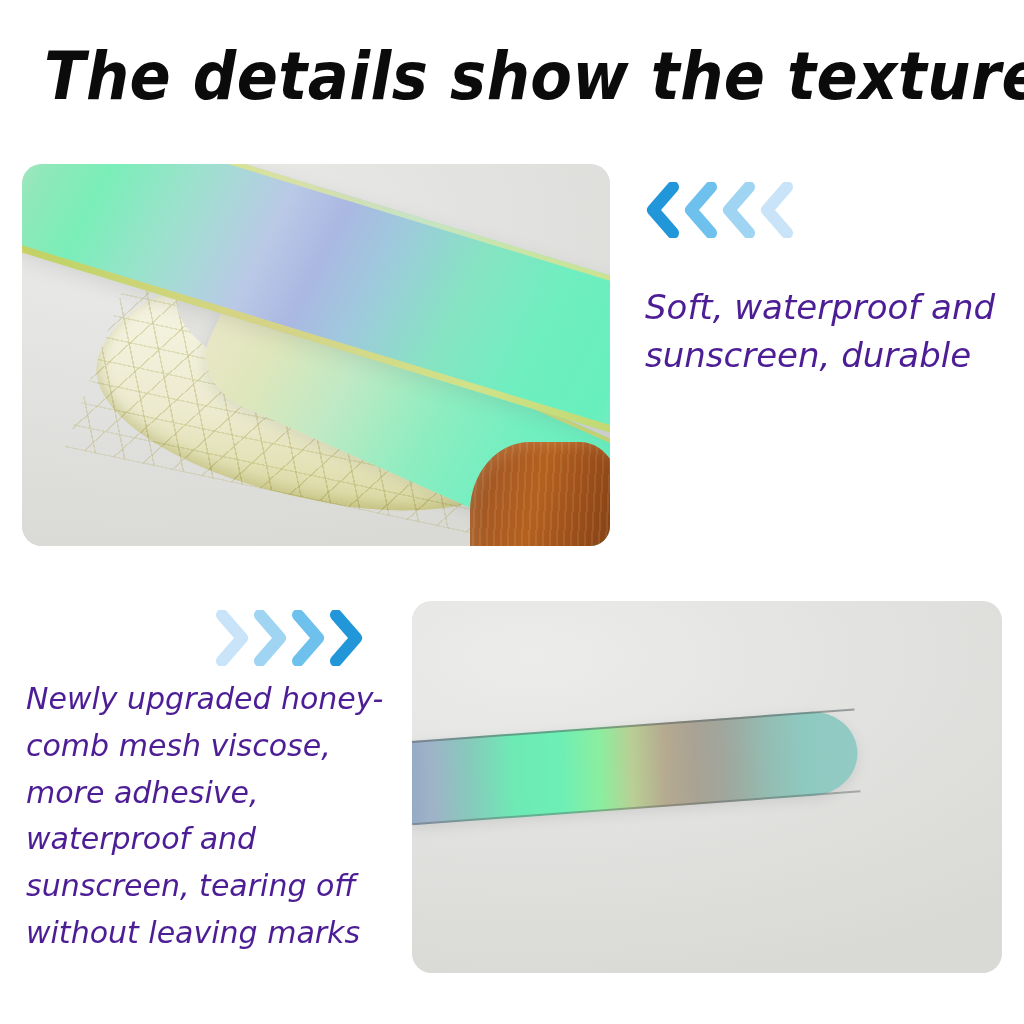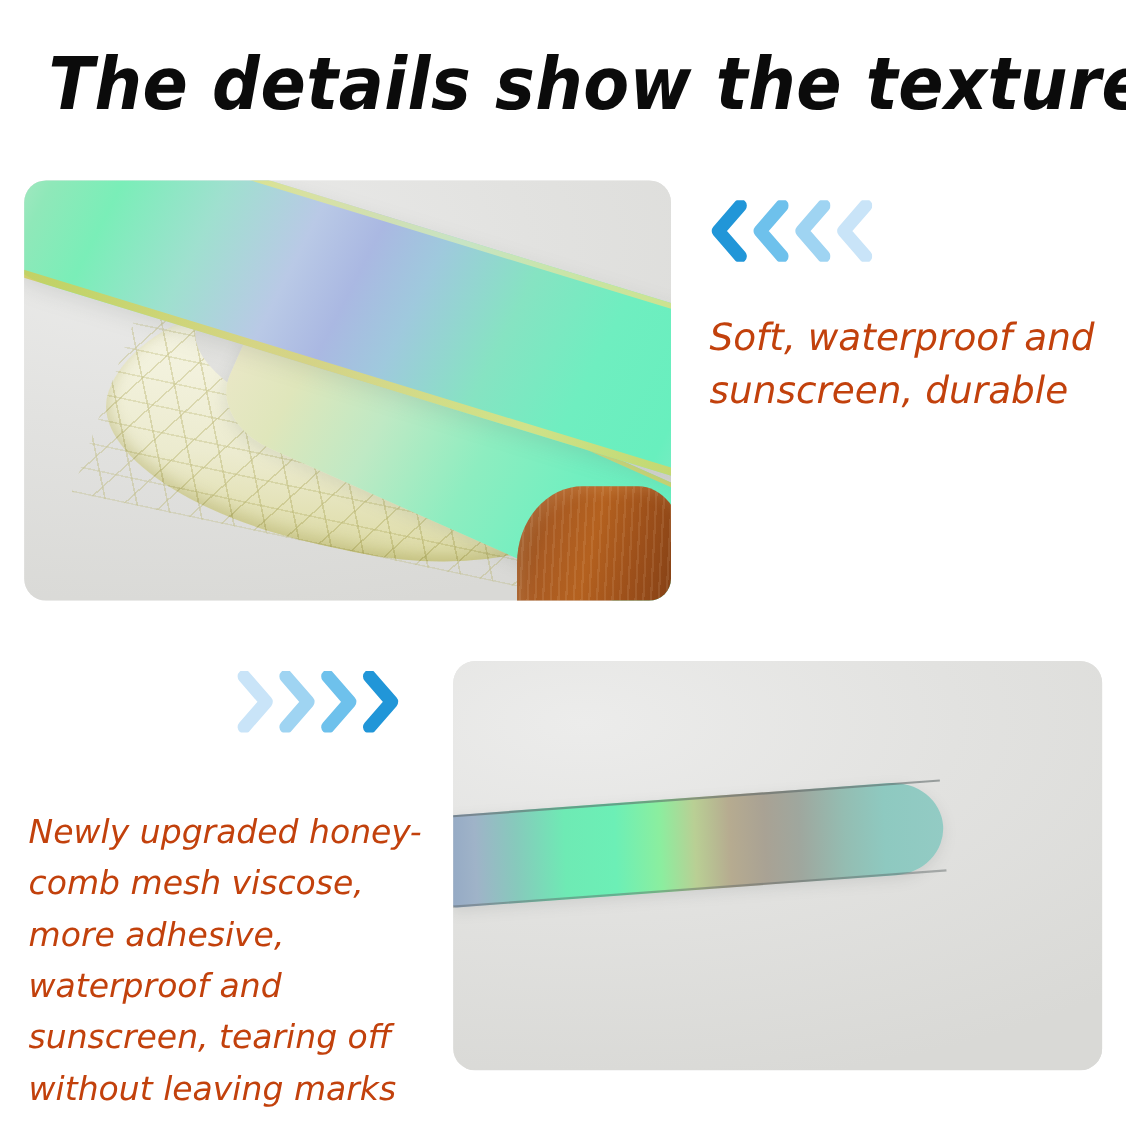--- a/index.html
+++ b/index.html
@@ -242,35 +242,35 @@
     align-items: center;
   }
   .chev-left  { left: 643px; top: 182px; gap: 2px; }
   .chev-right { left: 214px; top: 610px; gap: 2px; }
 
   .chev { display: block; }
 
   
   .feature-text {
     position: absolute;
-    color: #c2410c;
+    color: #4c1d95;
     font-family: "DejaVu Sans", sans-serif;
     font-style: italic;
     font-weight: 400;
   }
   .feature-right {
     left: 645px;
     top: 283px;
     width: 360px;
     font-size: 34px;
     line-height: 1.42;
   }
   .feature-left {
     left: 26px;
-    top: 734px;
+    top: 676px;
     width: 372px;
     font-size: 30px;
     line-height: 1.56;
   }
 </style>
 </head>
 <body>
 
 <div class="page-title">The details show the texture</div>
 

